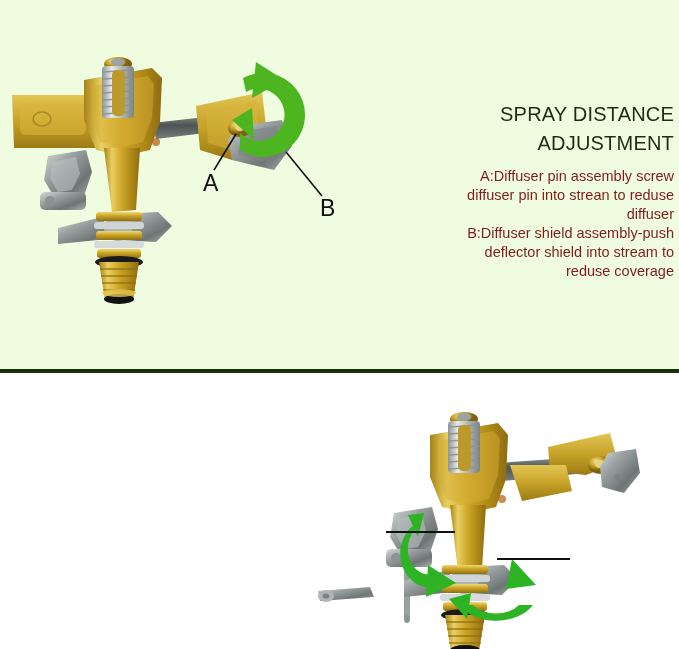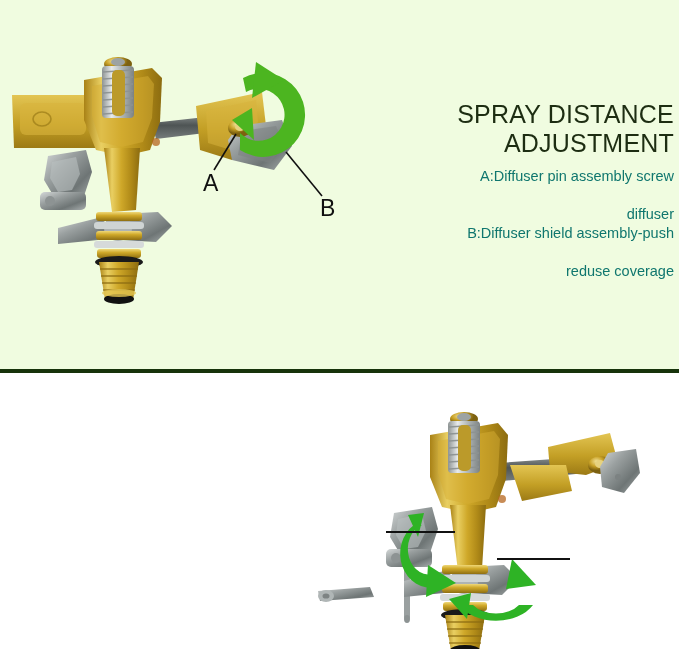--- a/index.html
+++ b/index.html
@@ -24,30 +24,30 @@
     position:absolute;left:0;top:373px;width:679px;height:276px;
     background:#ffffff;
   }
 
   
   .txt-top{
     position:absolute;left:382px;top:100px;width:292px;
     text-align:right;
   }
   .heading{
-    font-size:25px;line-height:29px;
+    font-size:20px;line-height:29px;
     color:#1d2d12;letter-spacing:.2px;
     font-weight:400;
     margin:0;
   }
   .heading .l2{display:block;}
   .body{
     margin:0;
     font-size:14.5px;line-height:19px;
-    color:#0f766e;
+    color:#7f1d1d;
     font-weight:400;
   }
   .txt-top .body{margin-top:9px;}
 
   
   .lbl{
     position:absolute;
     font-size:23px;line-height:23px;color:#101010;
     font-family:"Liberation Sans", sans-serif;
   }
@@ -199,24 +199,24 @@
     <span class="lbl lbl-a1">A</span>
     <span class="lbl lbl-b1">B</span>
 
     <div class="txt-top">
       <h2 class="heading">
         <span>SPRAY DISTANCE</span>
         <span class="l2">ADJUSTMENT</span>
       </h2>
       <p class="body">
         <span>A:Diffuser pin assembly screw</span><br>
-        <br>
+        <span>diffuser pin into strean to reduse</span><br>
         <span>diffuser</span><br>
         <span>B:Diffuser shield assembly-push</span><br>
-        <br>
+        <span>deflector shield into stream to</span><br>
         <span>reduse coverage</span>
       </p>
     </div>
   </div>
 
   <div class="divider"></div>
 
   <div class="panel-bottom">
 
     <svg class="ovl" width="679" height="276">

